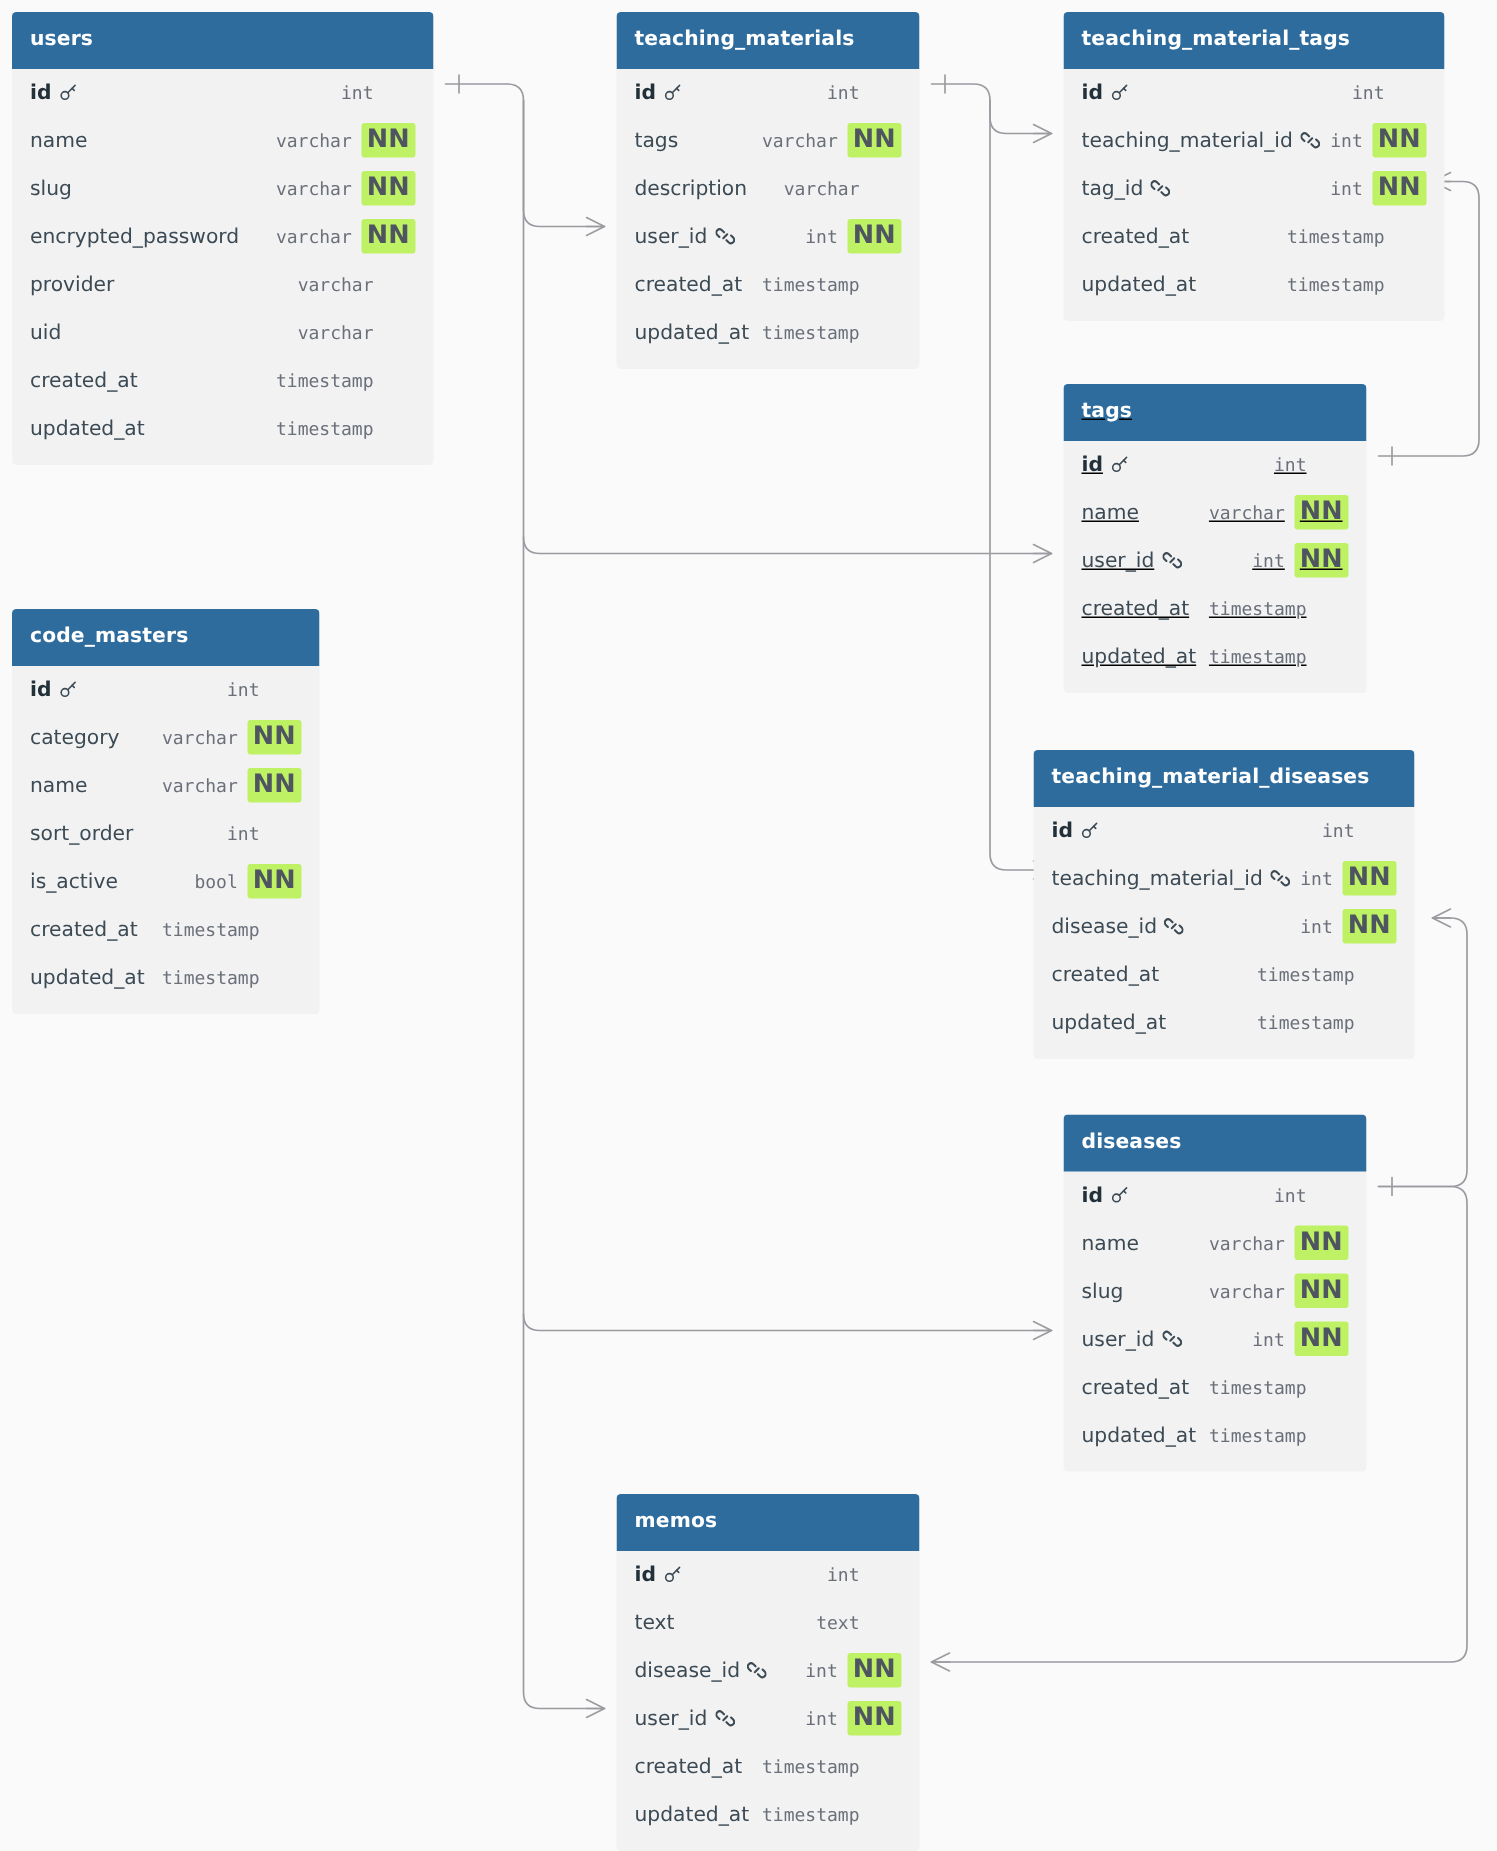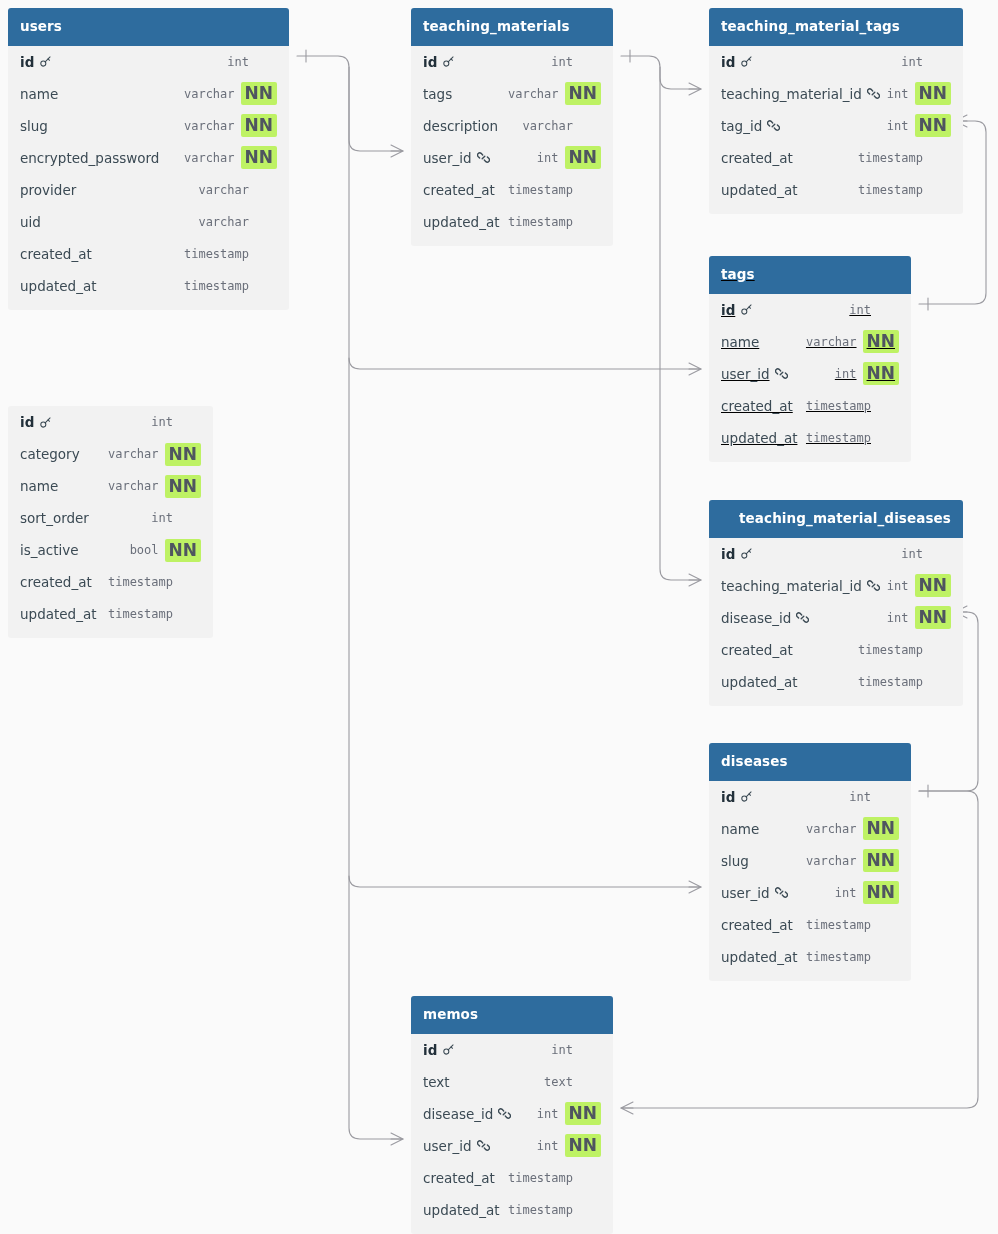--- a/index.html
+++ b/index.html
@@ -478,20 +478,21 @@
               <span class="field-name">updated_at</span>
             </div>
             <div class="field-right">
               <span class="type-text">timestamp</span>
               <span class="nn-slot"></span>
             </div>
           </div>
         </div>
       </div>
       <div class="table-card" style="left: 8px; top: 406px; width: 205px;">
+        <div class="table-header">code_masters</div>
         <div class="table-body">
           <div class="field-row">
             <div class="field-left is-pk">
               <span class="field-name">id</span>
               <span class="key-icon">
                 <svg viewBox="0 0 16 16" width="13" height="13" fill="none" stroke="currentColor" stroke-width="1.3" stroke-linecap="round" stroke-linejoin="round">
                   <circle cx="5.3" cy="10.6" r="3.1"></circle>
                   <path d="M7.6 8.4 L13.6 2.4"></path>
                   <path d="M11.2 4.8 L12.9 6.5"></path>
                 </svg>
@@ -557,21 +558,21 @@
             <div class="field-left">
               <span class="field-name">updated_at</span>
             </div>
             <div class="field-right">
               <span class="type-text">timestamp</span>
               <span class="nn-slot"></span>
             </div>
           </div>
         </div>
       </div>
-      <div class="table-card" style="left: 709px; top: 500px; width: 254px; text-align: right;">
+      <div class="table-card" style="left: 689px; top: 500px; width: 254px;">
         <div class="table-header">teaching_material_diseases</div>
         <div class="table-body">
           <div class="field-row">
             <div class="field-left is-pk">
               <span class="field-name">id</span>
               <span class="key-icon">
                 <svg viewBox="0 0 16 16" width="13" height="13" fill="none" stroke="currentColor" stroke-width="1.3" stroke-linecap="round" stroke-linejoin="round">
                   <circle cx="5.3" cy="10.6" r="3.1"></circle>
                   <path d="M7.6 8.4 L13.6 2.4"></path>
                   <path d="M11.2 4.8 L12.9 6.5"></path>

